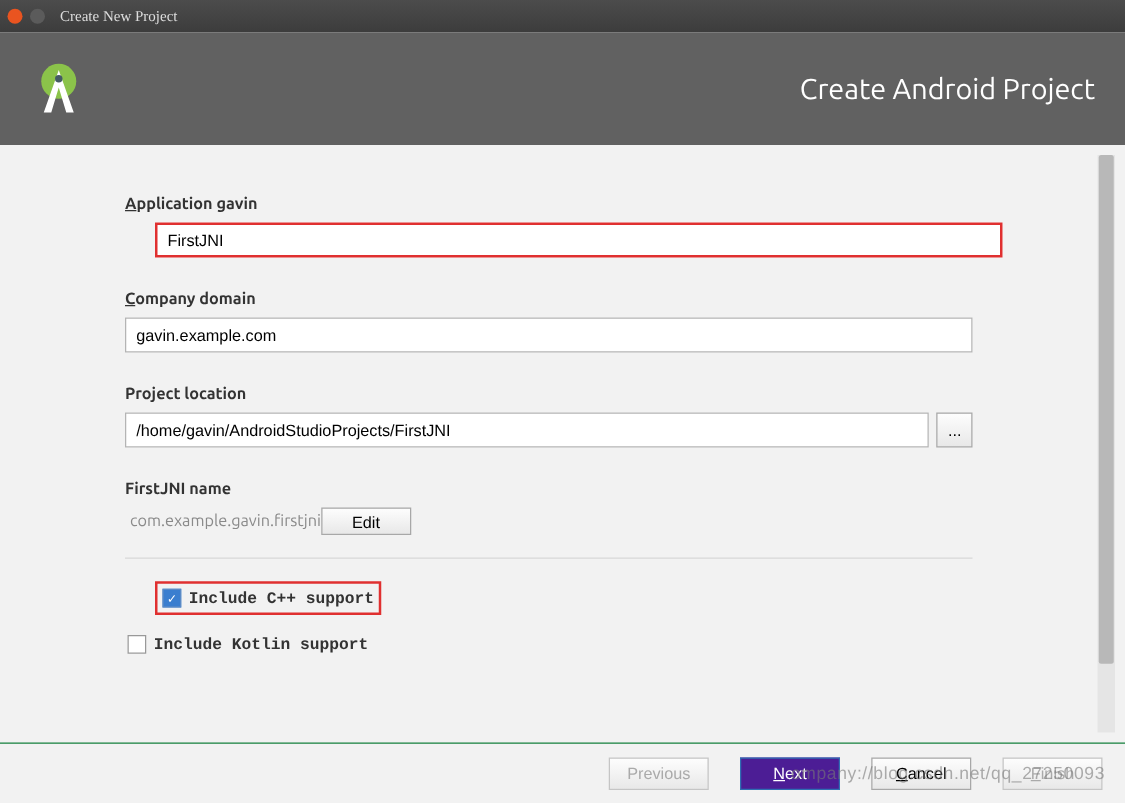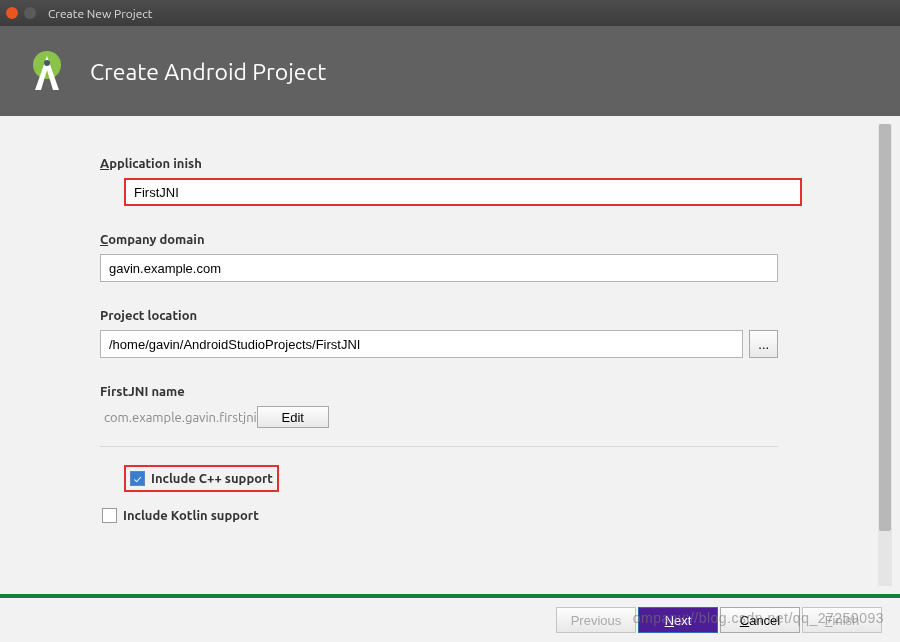--- a/index.html
+++ b/index.html
@@ -2,23 +2,23 @@
 <html><head>
   <meta charset="utf-8">
   <style>
     * { box-sizing: border-box; margin: 0; padding: 0; }
     body { font-family: "Ubuntu", "Segoe UI", Arial, sans-serif; font-size: 13px; background: #f2f2f2; width: 900px; height: 642px; overflow: hidden; color: #333; position: relative; }
 
     .titlebar { height: 26px; background: linear-gradient(#4c4c4c, #3c3c3c); display: flex; align-items: center; padding: 0 6px; }
     .titlebar .btn { width: 12px; height: 12px; border-radius: 50%; margin-right: 6px; }
     .btn.close { background: #e95420; }
     .btn.min { background: #5b5b5b; }
-    .titlebar .title { color: #ddd; font-size: 12px; margin-left: 6px; }
+    .titlebar .title { color: #ddd; font-size: 12px; margin-left: 6px; font-family: Liberation Serif, serif; }
 
-    .header { height: 90px; background: #616161; display: flex; align-items: center; padding: 0 24px; }
+    .header { height: 90px; background: #616161; display: flex; align-items: center; padding: 0 24px; justify-content: space-between; }
     .logo { width: 46px; height: 46px; position: relative; margin-right: 20px; }
     .header h1 { color: #fff; font-weight: 400; font-size: 23px; }
 
     .content-wrap { position: absolute; top: 116px; bottom: 48px; left: 0; right: 0; display: flex; }
     .content { flex: 1; padding: 40px 100px 20px 100px; overflow: hidden; }
     .scrollbar { width: 14px; background: #e5e5e5; position: relative; margin: 8px 8px 8px 0; }
     .scrollbar .thumb { position: absolute; top: 0; left: 1px; right: 1px; height: 88%; background: #b8b8b8; border-radius: 2px; }
 
     .field { margin-bottom: 26px; }
     .field-label { font-weight: bold; font-size: 13px; margin-bottom: 8px; display: block; }
@@ -27,29 +27,29 @@
     input.text { width: 100%; height: 28px; padding: 4px 8px; font-size: 13px; border: 1px solid #b4b4b4; background: #fff; }
     .outlined-red { border: 2px solid #e03030 !important; margin-left: 24px; }
     .browse-btn { width: 30px; height: 28px; border: 1px solid #a8a8a8; background: linear-gradient(#fdfdfd,#e8e8e8); font-size: 13px; cursor: pointer; }
 
     .pkg-row { display: flex; align-items: center; justify-content: flex-start; padding: 0 4px; }
     .pkg-value { color: #8a8a8a; font-size: 13px; }
     .edit-btn { width: 72px; height: 22px; border: 1px solid #a8a8a8; background: linear-gradient(#fdfdfd,#e8e8e8); font-size: 13px; cursor: pointer; }
 
     .divider { border: none; border-top: 1px solid #d8d8d8; margin: 18px 0 18px 0; }
 
-    .checkbox-row { display: flex; align-items: flex-start; gap: 6px; margin-bottom: 8px; padding: 2px 2px; }
+    .checkbox-row { display: flex; align-items: flex-start; gap: 6px; margin-bottom: 8px; padding: 2px 2px; font-family: Liberation Mono, monospace; }
     .checkbox-row.outlined-red { padding: 4px 4px; display: inline-flex; }
     .cb { width: 15px; height: 15px; border: 1px solid #5a8ac6; background: #fff; display: flex; align-items: center; justify-content: center; font-size: 11px; color: #fff; }
     .cb.checked { background: #3a7ecf; }
     .cb.checked::after { content: "✓"; }
     .cb-plain { width: 15px; height: 15px; border: 1px solid #999; background: #fff; }
     .cb-label { font-weight: bold; font-size: 13px; }
 
-    .footer { position: absolute; bottom: 0; left: 0; right: 0; height: 48px; border-top: 4px solid #15803d; display: flex; align-items: center; justify-content: flex-end; gap: 2px; padding: 0 18px; background: #f2f2f2; }
+    .footer { position: absolute; bottom: 0; left: 0; right: 0; height: 48px; border-top: 1px solid #15803d; display: flex; align-items: center; justify-content: flex-end; gap: 25px; padding: 0 18px; background: #f2f2f2; }
     .footer button { width: 80px; height: 26px; font-size: 13px; border: 1px solid #a8a8a8; background: linear-gradient(#fdfdfd,#e8e8e8); cursor: pointer; }
     .footer button.disabled { color: #aaa; cursor: default; border-color: #c5c5c5; }
     .footer button.primary { background: #4c1d95; color: #fff; border-color: #2f6db3; }
     .footer button .ul { text-decoration: underline; }
 
     .watermark { position: absolute; bottom: 16px; right: 16px; font-size: 14px; color: rgba(120,120,120,0.6); font-family: Arial; pointer-events: none; letter-spacing: 0.5px; z-index: 50; }
   </style>
 </head>
 <body>
 
@@ -67,21 +67,21 @@
       <circle cx="23" cy="15" r="3" fill="#455a64"></circle>
     </svg>
   </div>
   <h1>Create Android Project</h1>
 </div>
 
 <div class="content-wrap">
   <div class="content">
 
     <div class="field">
-      <label class="field-label"><span class="ul">A</span><span>pplication inish</span></label>
+      <label class="field-label"><span class="ul">A</span><span>pplication gavin</span></label>
       <input class="text outlined-red" type="text" value="FirstJNI" style="">
     </div>
 
     <div class="field">
       <label class="field-label"><span class="ul">C</span><span>ompany domain</span></label>
       <input class="text" type="text" value="gavin.example.com" style="">
     </div>
 
     <div class="field">
       <label class="field-label">Project location</label>

